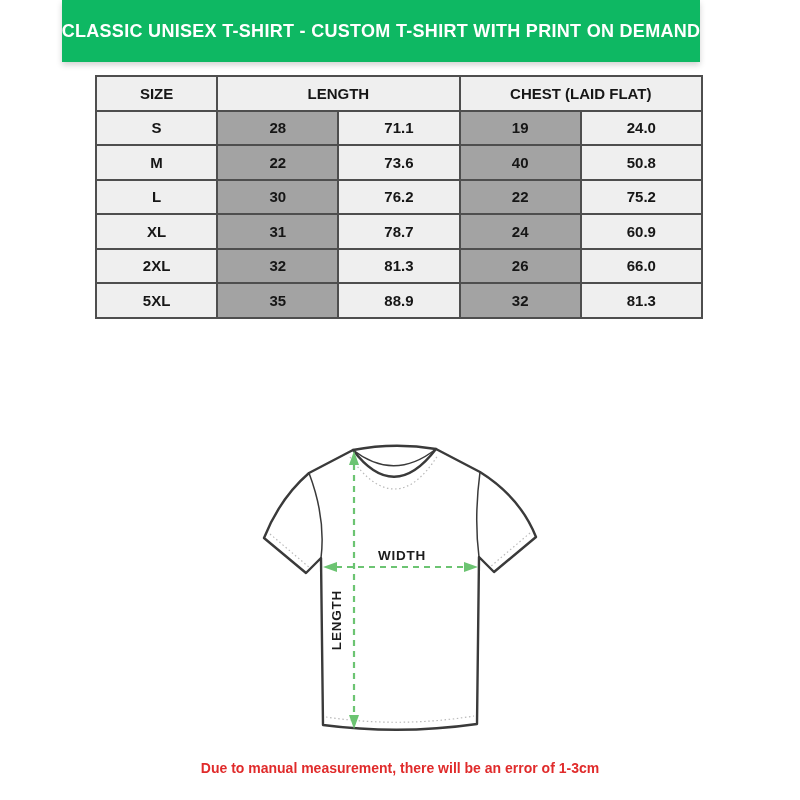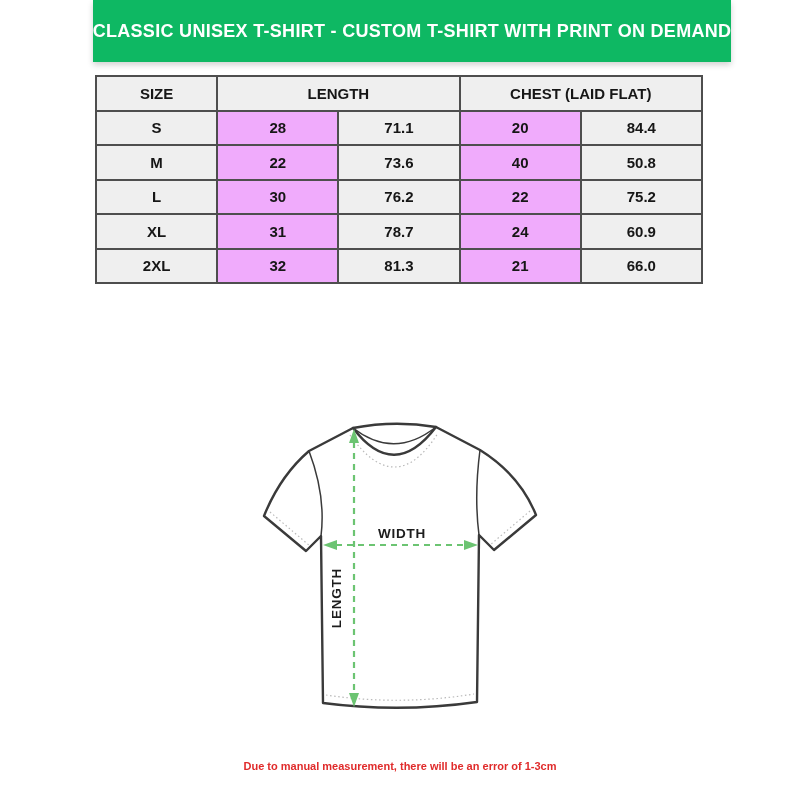--- a/index.html
+++ b/index.html
@@ -9,57 +9,57 @@
     --table_border:#4e4e4e;
     --cell_gray:#efefef;
   }
   *{margin:0;padding:0;box-sizing:border-box;}
   html,body{background:#fff;}
   body{font-family:"Liberation Sans","DejaVu Sans",sans-serif;}
   .page{position:relative;width:800px;height:800px;background:#fff;overflow:hidden;}
 
   
   .banner{
-    position:absolute;left:93px;top:0;width:638px;height:62px;
+    position:absolute;left:62px;top:0;width:638px;height:62px;
     background:var(--banner_green);
     display:flex;align-items:center;justify-content:center;
     box-shadow:0 3px 6px rgba(0,0,0,0.18);
   }
   .banner h1{
     color:#fff;font-size:18px;font-weight:bold;letter-spacing:.3px;
     white-space:nowrap;
   }
 
   
   table.size-chart{
     position:absolute;left:95px;top:75px;width:608px;
     border-collapse:collapse;table-layout:fixed;
   }
   table.size-chart td{
     border:2px solid var(--table_border);
     height:34.5px;text-align:center;vertical-align:middle;
-    font-size:15px;font-weight:bold;color:#161616;background:#f0abfc;
+    font-size:15px;font-weight:bold;color:#161616;background:#a3a3a3;
   }
   table.size-chart td.gray{background:var(--cell_gray);}
 
   
-  .tshirt-wrap{position:absolute;left:250px;top:412px;width:300px;height:310px;}
+  .tshirt-wrap{position:absolute;left:250px;top:434px;width:300px;height:310px;}
   svg.tshirt{width:100%;height:100%;display:block;}
   .outline{stroke:#3a3a3a;stroke-width:2.4;fill:none;stroke-linejoin:round;stroke-linecap:round;}
   .outline.body-fill{fill:#fff;}
   .outline.thin{stroke-width:1.5;}
   .stitch{stroke:#b9b9b9;stroke-width:1.2;fill:none;stroke-dasharray:1.5 2.6;}
   .garrow{stroke:var(--arrow_green);stroke-width:2.2;stroke-dasharray:6 5;fill:none;}
   .ahead{fill:var(--arrow_green);stroke:none;}
   .dim-label{font-family:"Liberation Sans","DejaVu Sans",sans-serif;font-size:13.5px;font-weight:bold;fill:#1d1d1d;letter-spacing:.8px;text-anchor:middle;}
 
   
   .note{
     position:absolute;left:0;top:760px;width:800px;text-align:center;
-    color:var(--note_red);font-size:11px;font-weight:bold;
+    color:var(--note_red);font-size:14px;font-weight:bold;
   }
 </style>
 </head>
 <body>
 
 <div class="page">
 
   <header class="banner">
     <h1>CLASSIC UNISEX T-SHIRT - CUSTOM T-SHIRT WITH PRINT ON DEMAND</h1>
   </header>
@@ -75,22 +75,22 @@
     <tbody>
       <tr>
         <td class="gray">SIZE</td>
         <td class="gray" colspan="2">LENGTH</td>
         <td class="gray" colspan="2">CHEST (LAID FLAT)</td>
       </tr>
       <tr>
         <td class="gray">S</td>
         <td>28</td>
         <td class="gray">71.1</td>
-        <td>20</td>
-        <td class="gray">84.4</td>
+        <td>19</td>
+        <td class="gray">24.0</td>
       </tr>
       <tr>
         <td class="gray">M</td>
         <td>22</td>
         <td class="gray">73.6</td>
         <td>40</td>
         <td class="gray">50.8</td>
       </tr>
       <tr>
         <td class="gray">L</td>
@@ -103,22 +103,29 @@
         <td class="gray">XL</td>
         <td>31</td>
         <td class="gray">78.7</td>
         <td>24</td>
         <td class="gray">60.9</td>
       </tr>
       <tr>
         <td class="gray">2XL</td>
         <td>32</td>
         <td class="gray">81.3</td>
-        <td>21</td>
+        <td>26</td>
         <td class="gray">66.0</td>
+      </tr>
+      <tr>
+        <td class="gray">5XL</td>
+        <td>35</td>
+        <td class="gray">88.9</td>
+        <td>32</td>
+        <td class="gray">81.3</td>
       </tr>
     </tbody>
   </table>
 
   <div class="tshirt-wrap">
     <svg class="tshirt" viewBox="0 0 300 310" xmlns="http://www.w3.org/2000/svg">
 
       <path class="outline body-fill" d="M103,16 L59,39 Q30,64 14,104 L56,139 L71,124 L73,291 Q150,301 227,290 L229,123 L244,138 L286,103 Q270,63 230,38 L186,15 Q144,8 103,16 Z"></path>
 
       <path class="outline thin" d="M59,39 Q76,84 71,124"></path>

